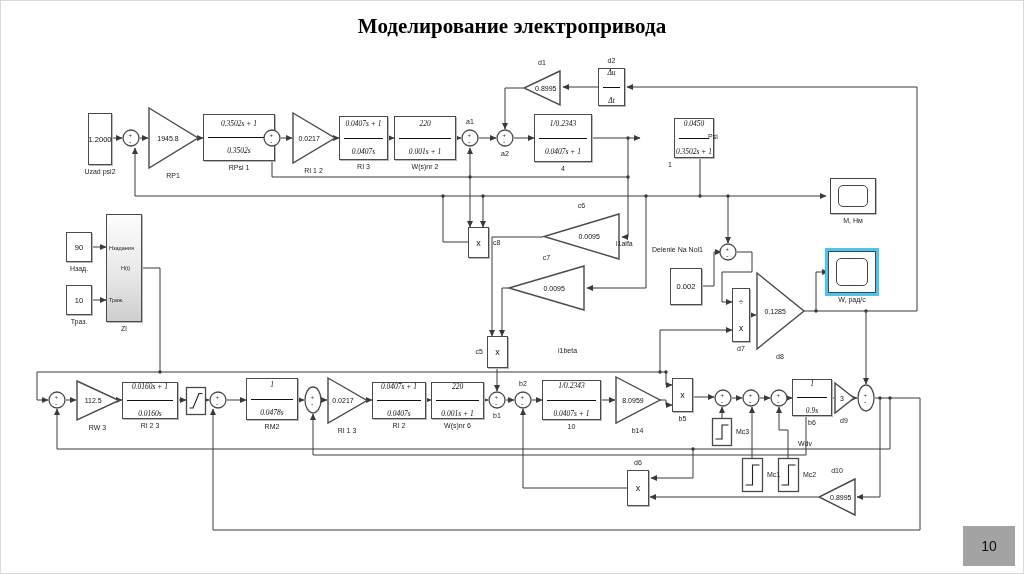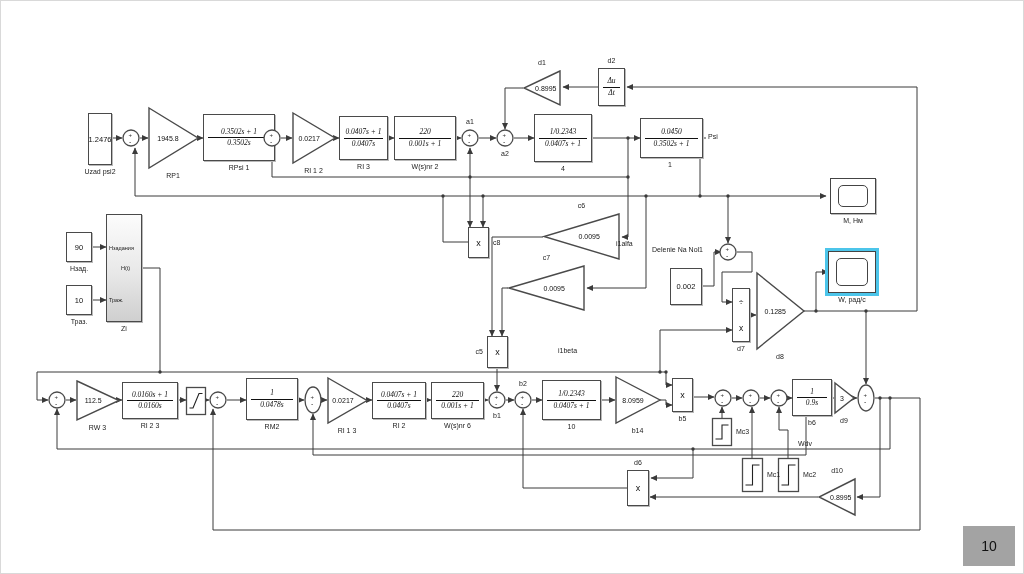--- a/index.html
+++ b/index.html
@@ -7,39 +7,40 @@
     box-shadow:inset 0 0 0 1px #d9d9d9;font-family:"Liberation Sans",sans-serif;}
   #title{position:absolute;top:14px;left:0;width:100%;text-align:center;
     font-family:"Liberation Serif",serif;font-weight:bold;font-size:21px;color:#000;}
   #pagebox{position:absolute;right:9px;bottom:8px;width:52px;height:40px;background:#a3a3a3;
     display:flex;align-items:center;justify-content:center;font-size:14px;color:#111;}
   #wires{position:absolute;left:0;top:0;z-index:1;}
   .blk{position:absolute;z-index:2;box-sizing:border-box;}
   .boxblk{background:#fff;border:1.4px solid #4a4a4a;box-shadow:1px 1px 0 #b9b9b9;
     display:flex;flex-direction:column;align-items:center;justify-content:center;}
   .constblk{font-size:7.5px;color:#111;}
-  .tf{font-family:"Liberation Serif",serif;font-style:italic;font-size:7.5px;color:#111;line-height:8.5px;}
+  .tf{font-family:"Liberation Serif",serif;font-style:italic;font-size:7.5px;color:#111;line-height:8.5px;gap:8px;}
   .tf .num,.tf .den{padding:0 3px;white-space:nowrap;}
   .tf .bar{border-top:1px solid #111;align-self:stretch;margin:1px 4px;}
   .multblk{font-size:9px;color:#111;}
   .divblk{justify-content:space-around;font-size:8.5px;color:#111;}
   .lbl{position:absolute;z-index:3;font-size:7px;color:#222;text-align:center;white-space:nowrap;}
   .freetext{position:absolute;z-index:3;font-size:7px;color:#222;white-space:nowrap;}
   .scope-out{background:#fff;border:1.6px solid #444;padding:6px 7px;box-shadow:1px 1px 0 #bbb;}
   .scope-in{width:100%;height:100%;border:1.5px solid #444;border-radius:5px;box-sizing:border-box;background:#fff;}
   .scope-hl{box-shadow:0 0 0 3px #4cc5ea;}
   .subsys{background:linear-gradient(180deg,#fcfcfc 0%,#e8e8e8 55%,#cfcfcf 100%);
     border:1.4px solid #4a4a4a;box-shadow:1px 1px 0 #b9b9b9;position:relative;}
   .subsys .port{position:absolute;font-size:5.5px;color:#222;white-space:nowrap;}
   svg text{font-family:"Liberation Sans",sans-serif;}
 </style>
 </head>
 <body>
 
 <div id="stage">
+  <div id="title">Моделирование электропривода</div>
   <svg id="wires" width="1024" height="574">
       <defs>
         <marker id="arr" markerWidth="7" markerHeight="7" refX="6" refY="3" orient="auto" markerUnits="userSpaceOnUse">
           <path d="M0,0 L6.5,3 L0,6 z" fill="#3a3a3a"></path>
         </marker>
       </defs>
       <polyline points="112,138 122,138" fill="none" stroke="#3a3a3a" stroke-width="1" marker-end="url(#arr)"></polyline>
       <polyline points="140,138 148,138" fill="none" stroke="#3a3a3a" stroke-width="1" marker-end="url(#arr)"></polyline>
       <polyline points="198,138 203,138" fill="none" stroke="#3a3a3a" stroke-width="1" marker-end="url(#arr)"></polyline>
       <polyline points="275,138 263,138" fill="none" stroke="#3a3a3a" stroke-width="1" marker-end="url(#arr)"></polyline>
@@ -126,21 +127,21 @@
       <circle cx="866" cy="311" r="1.7" fill="#3a3a3a"></circle>
       <circle cx="160" cy="372" r="1.7" fill="#3a3a3a"></circle>
       <circle cx="660" cy="372" r="1.7" fill="#3a3a3a"></circle>
       <circle cx="666" cy="372" r="1.7" fill="#3a3a3a"></circle>
       <circle cx="880" cy="398" r="1.7" fill="#3a3a3a"></circle>
       <circle cx="890" cy="398" r="1.7" fill="#3a3a3a"></circle>
       <circle cx="693" cy="449" r="1.7" fill="#3a3a3a"></circle>
     </svg>
   <div id="blocks">
       <div class="blk boxblk constblk" style="left: 88px; top: 113px; width: 24px; height: 52px;">
-        <span>1.2476</span>
+        <span>1.2000</span>
       </div>
       <div class="lbl" style="left: 55px; width: 90px; top: 168px;">Uzad psi2</div>
       <div class="blk " style="left: 122px; top: 129px; width: 18px; height: 18px; overflow: visible;"><svg width="20" height="20" style="overflow: visible;">
           <ellipse cx="9" cy="9" rx="8" ry="8" fill="#fff" stroke="#4a4a4a" stroke-width="1.3"></ellipse>
           <text x="6.5" y="8" font-size="6" fill="#333">+</text>
           <text x="7" y="15" font-size="7" fill="#333">-</text>
         </svg></div>
       <div class="blk " style="left: 148px; top: 107px; width: 50px; height: 62px; overflow: visible;"><svg width="52" height="64" style="overflow: visible;">
           <polygon points="1,1 50,31 1,61" fill="#fff" stroke="#4a4a4a" stroke-width="1.4"></polygon>
           <text x="20" y="33.5" text-anchor="middle" font-size="7" fill="#111">1945.8</text>
@@ -185,21 +186,21 @@
           <text x="6.5" y="8" font-size="6" fill="#333">+</text>
           <text x="7" y="15" font-size="7" fill="#333">-</text>
         </svg></div>
       <div class="lbl" style="left: 460px; width: 90px; top: 150px;">a2</div>
       <div class="blk boxblk tf" style="left: 534px; top: 114px; width: 58px; height: 48px;">
         <div class="num">1/0.2343</div>
         <div class="bar"></div>
         <div class="den">0.0407s + 1</div>
       </div>
       <div class="lbl" style="left: 518px; width: 90px; top: 165px;">4</div>
-      <div class="blk boxblk tf" style="left: 640px; top: 118px; width: 63px; height: 40px; font-family: Liberation Serif, serif;">
+      <div class="blk boxblk tf" style="left: 674px; top: 118px; width: 40px; height: 40px; font-family: Liberation Serif, serif;">
         <div class="num">0.0450</div>
         <div class="bar"></div>
         <div class="den">0.3502s + 1</div>
       </div>
       <div class="lbl" style="left: 625px; width: 90px; top: 161px;">1</div>
       <div class="blk " style="left: 523px; top: 70px; width: 38px; height: 36px; overflow: visible;"><svg width="40" height="38" style="overflow: visible;">
           <polygon points="37,1 1,18 37,35" fill="#fff" stroke="#4a4a4a" stroke-width="1.4"></polygon>
           <text x="22.8" y="20.5" text-anchor="middle" font-size="7" fill="#111">0.8995</text>
         </svg></div>
       <div class="lbl" style="left: 497px; width: 90px; top: 59px;">d1</div>

